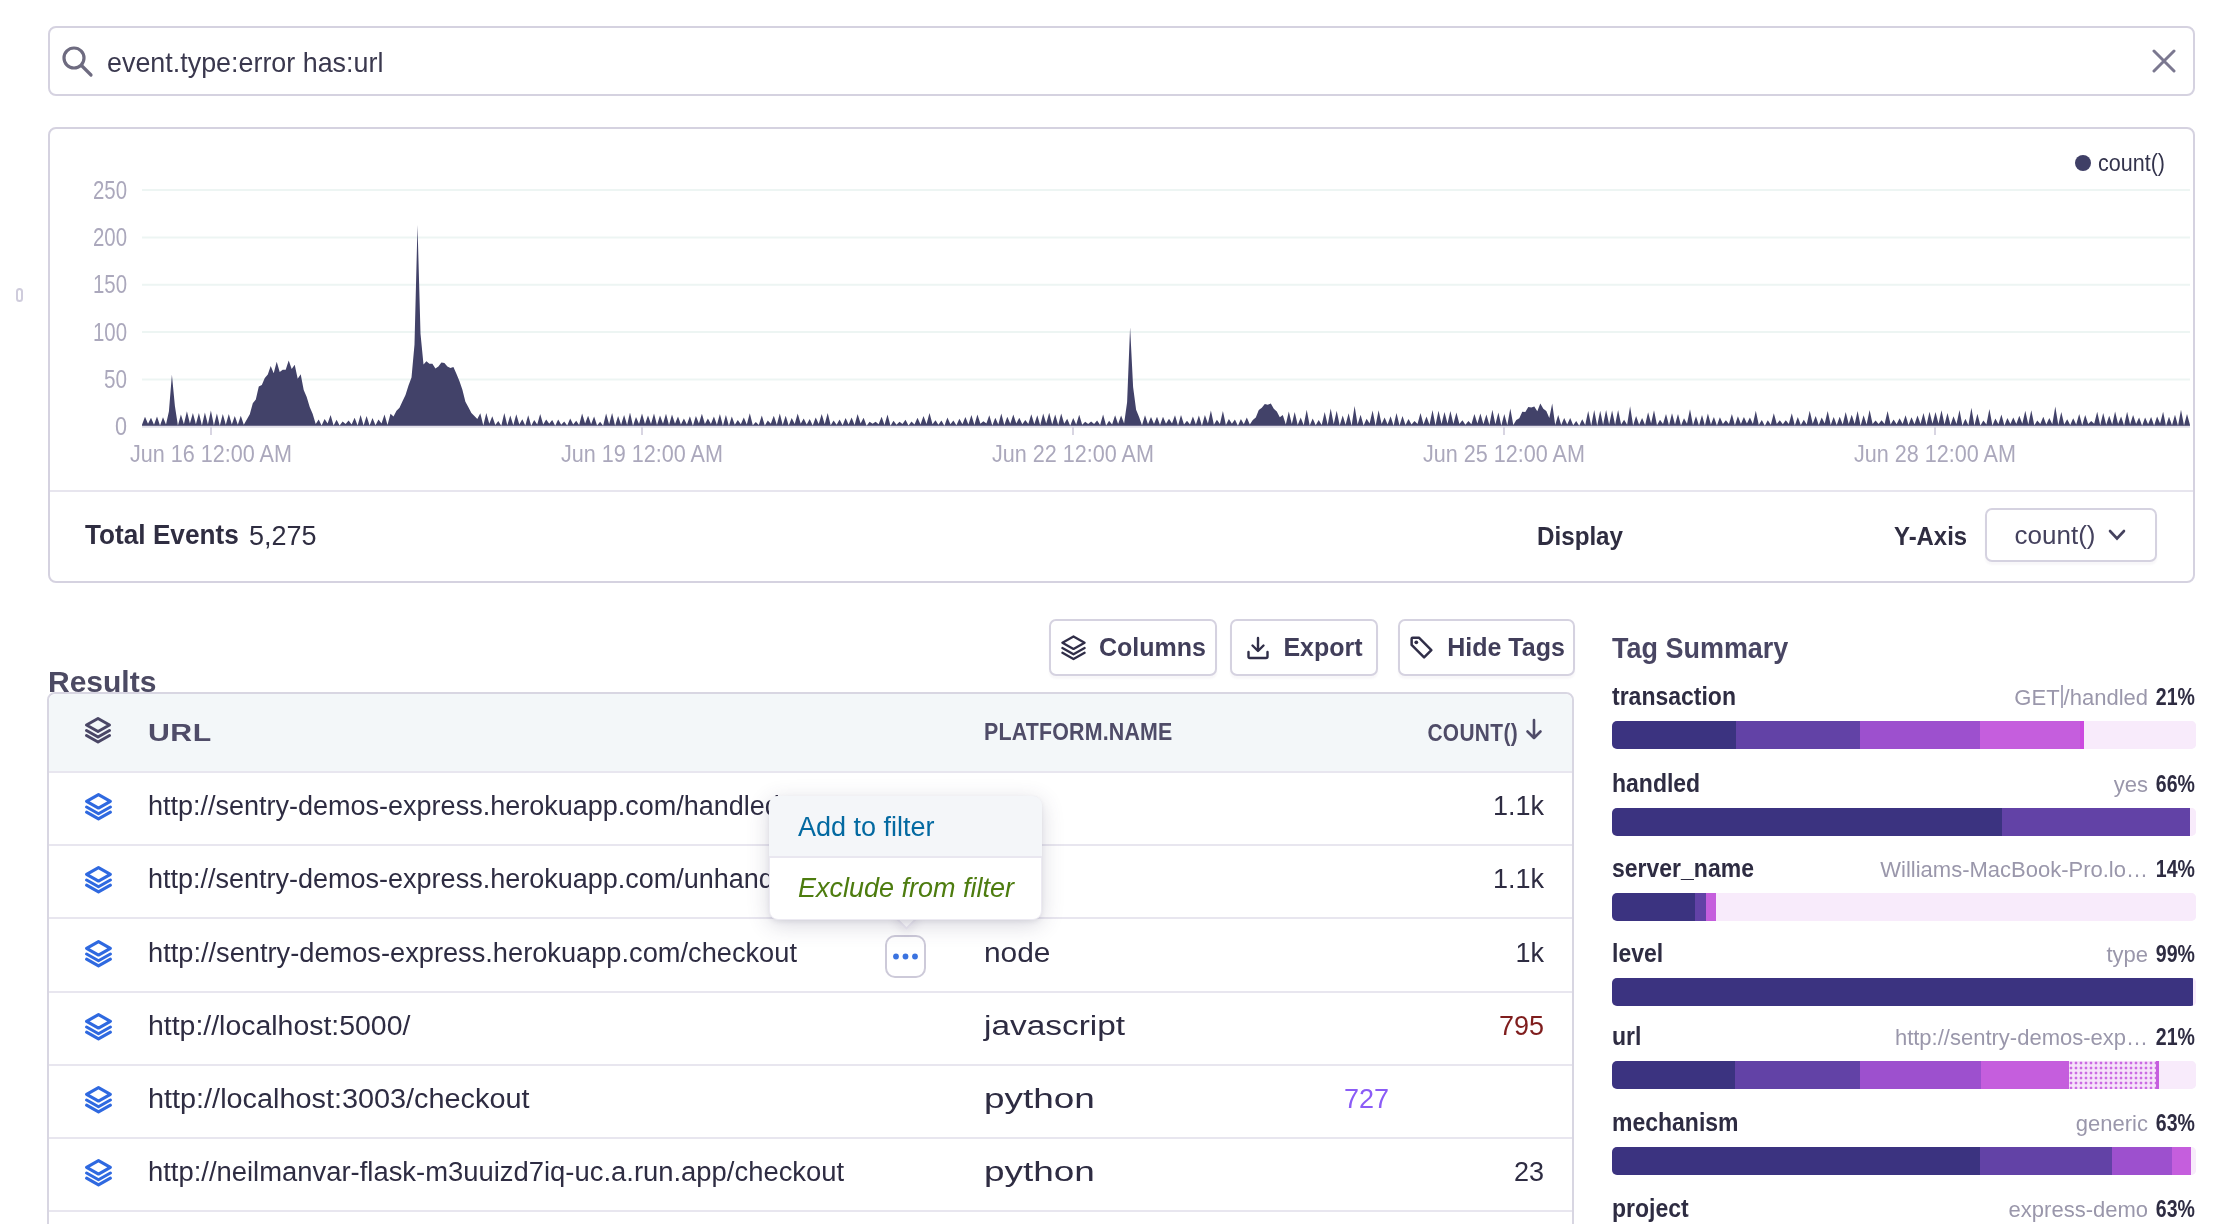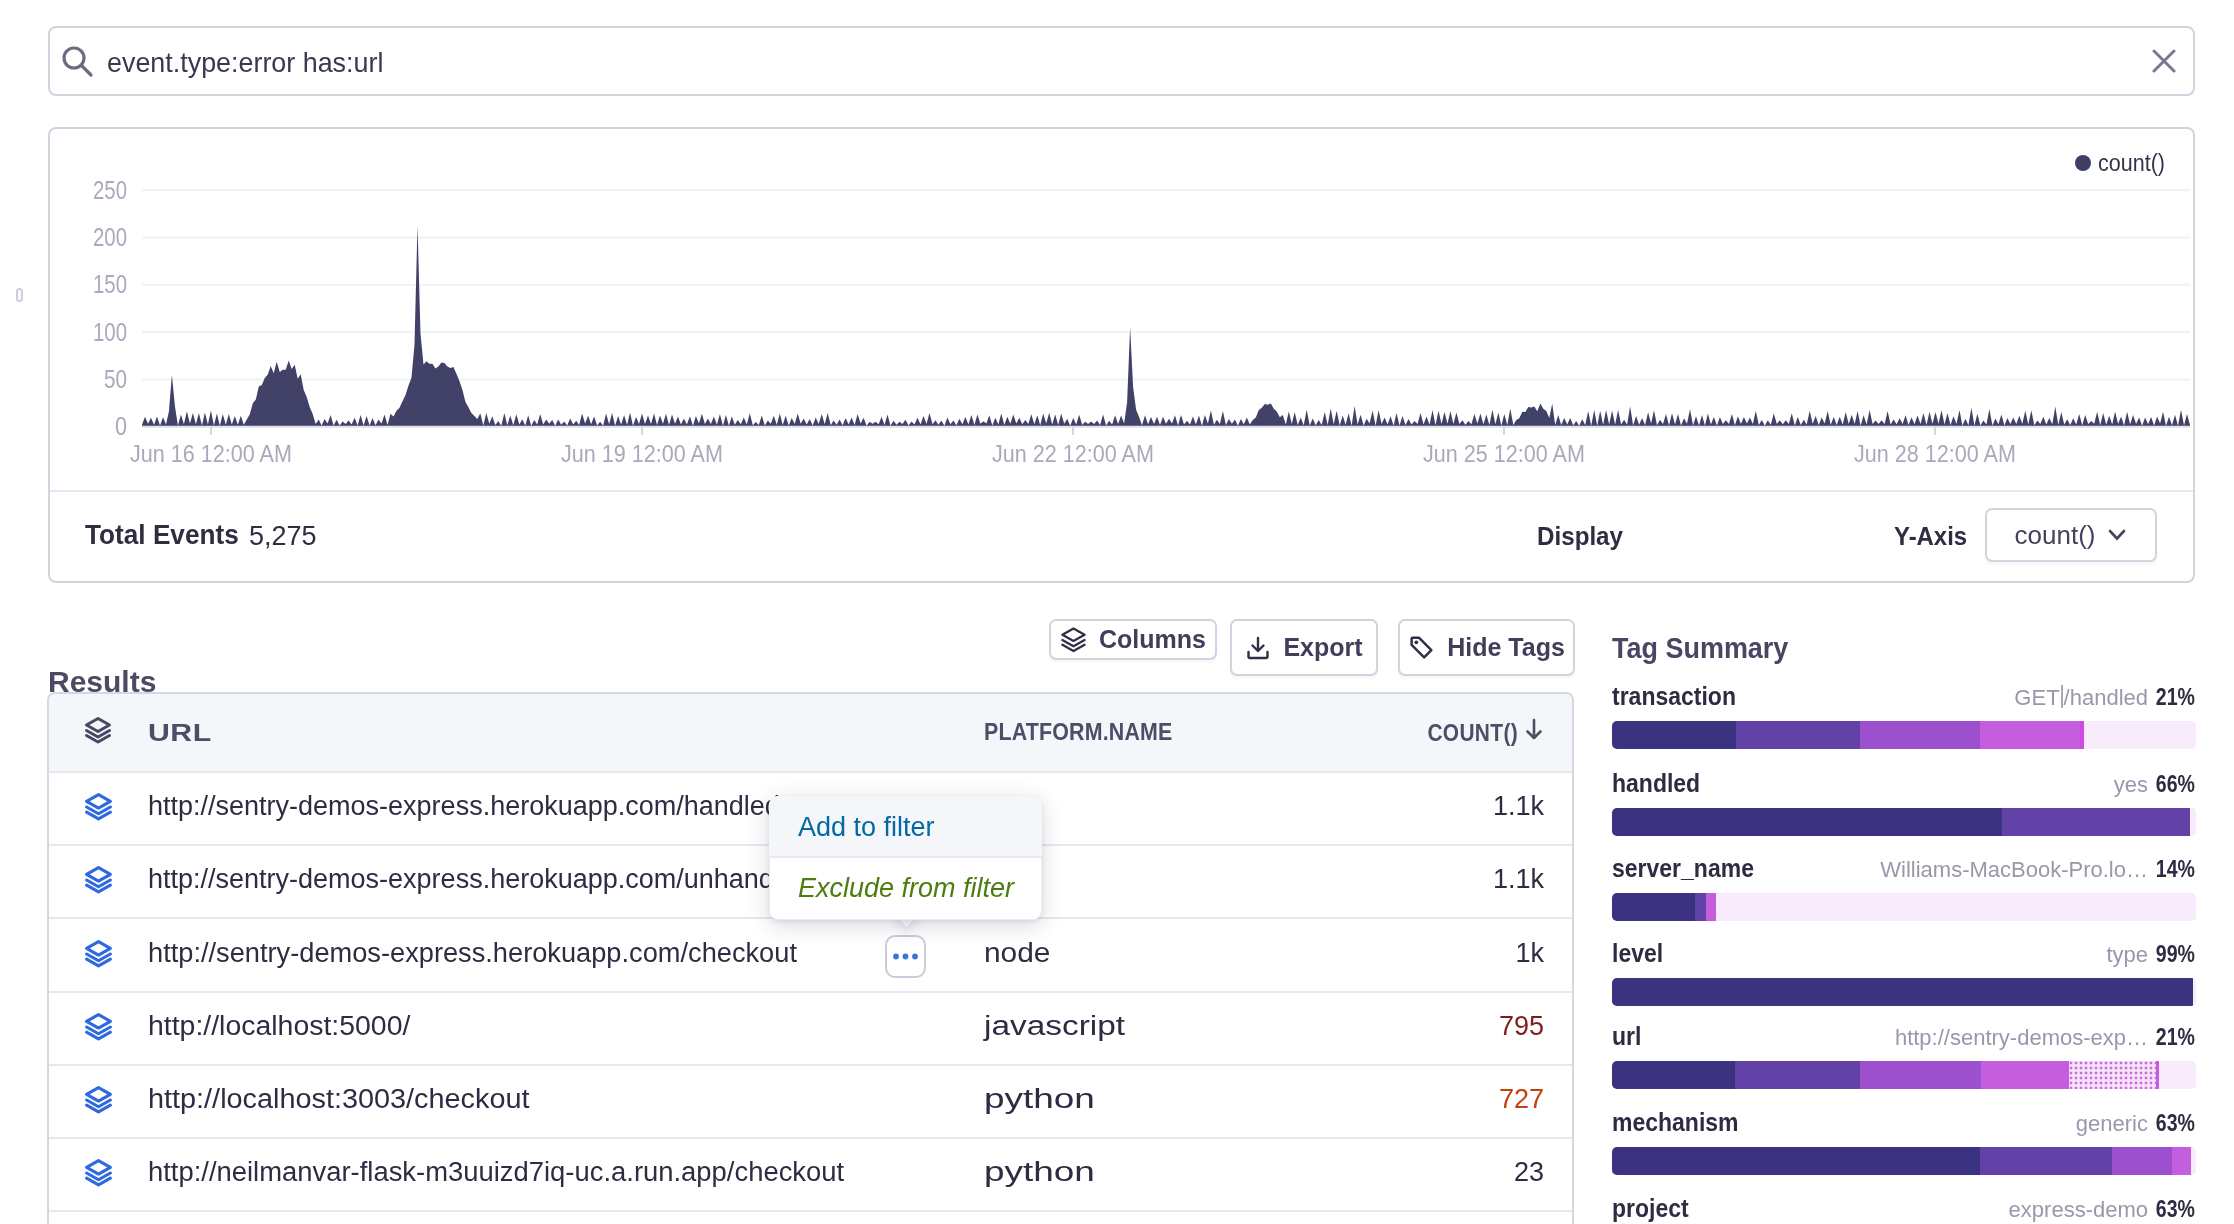--- a/index.html
+++ b/index.html
@@ -72,21 +72,21 @@
 <div class="abs" style="left:249px; top:521px; font-size:27px; color:#2f2d41;">5,275</div>
 <div class="abs" style="left:1537px; top:521px; font-size:26px; font-weight:bold; color:#2f2d41; transform:scaleX(0.93); transform-origin:0 50%;">Display</div>
 <div class="abs" style="left:1894px; top:521px; font-size:26px; font-weight:bold; color:#2f2d41; transform:scaleX(0.92); transform-origin:0 50%;">Y-Axis</div>
 <div class="btn" style="left:1985px; top:508px; width:172px; height:54px; font-weight:normal; font-size:26px; color:#45425e;">count()
  <svg width="20" height="14" viewBox="0 0 20 14">
         <path d="M3 3 L10 10.5 L17 3" stroke="#45425e" stroke-width="2.6" fill="none" stroke-linecap="round"></path>
       </svg>
 </div>
 
 <div class="abs" style="left:48px; top:627px; font-size:30px; font-weight:bold; color:#4c4a63;margin-top:38px;">Results</div>
-<div class="btn" style="left:1049px; top:619px; width:168px; height:41px;">
+<div class="btn" style="left:1049px; top:619px; width:168px; height:57px;">
  <svg width="27" height="27" viewBox="0 0 28 28" fill="none">
   <path d="M14 2.5 L25.5 9 L14 15.5 L2.5 9 Z" stroke="#302e48" stroke-width="2.4" stroke-linejoin="round"></path>
   <path d="M2.5 14.5 L14 21 L25.5 14.5" stroke="#302e48" stroke-width="2.4" stroke-linejoin="round" stroke-linecap="round"></path>
   <path d="M2.5 19.5 L14 26 L25.5 19.5" stroke="#302e48" stroke-width="2.4" stroke-linejoin="round" stroke-linecap="round"></path>
  </svg>
  Columns</div>
 <div class="btn" style="left:1230px; top:619px; width:148px; height:57px;">
  <svg width="26" height="26" viewBox="0 0 26 26" fill="none">
   <path d="M13 3 V15 M7.5 10.5 L13 16 L18.5 10.5" stroke="#302e48" stroke-width="2.4" stroke-linecap="round" stroke-linejoin="round"></path>
   <path d="M3.5 17 V21.5 A1.5 1.5 0 0 0 5 23 H21 A1.5 1.5 0 0 0 22.5 21.5 V17" stroke="#302e48" stroke-width="2.4" stroke-linecap="round"></path>
@@ -147,21 +147,21 @@
 <div class="abs" style="left:984px; top:1011px; font-size:27px; color:#2e2c42; transform:scaleX(1.237); transform-origin:0 50%;">javascript</div>
 <div class="abs" style="left:1344px; top:1011px; width:200px; text-align:right; font-size:27px; color:#7f1d1d;">795</div>
 <div class="abs" style="left:49px; top:1064px; width:1523px; height:2px; background:#e8e6ef;"></div>
 <svg class="abs" style="left:84px; top:1085px;" width="29" height="29" viewBox="0 0 28 28" fill="none">
  <path d="M14 2.5 L25.5 9 L14 15.5 L2.5 9 Z" stroke="#2f69e0" stroke-width="3.0" stroke-linejoin="round"></path>
  <path d="M2.5 14.5 L14 21 L25.5 14.5" stroke="#2f69e0" stroke-width="3.0" stroke-linejoin="round" stroke-linecap="round"></path>
  <path d="M2.5 19.5 L14 26 L25.5 19.5" stroke="#2f69e0" stroke-width="3.0" stroke-linejoin="round" stroke-linecap="round"></path>
 </svg>
 <div class="abs" style="left:148px; top:1084px; font-size:27px; color:#2e2c42; white-space:nowrap; transform:scaleX(1.068); transform-origin:0 50%;">http://localhost:3003/checkout</div>
 <div class="abs" style="left:984px; top:1084px; font-size:27px; color:#2e2c42; transform:scaleX(1.368); transform-origin:0 50%;">python</div>
-<div class="abs" style="left:1344px; top:1084px; width:200px; text-align:right; font-size:27px; color:#c2410c;">727</div>
+<div class="abs" style="left:1344px; top:1084px; width:200px; font-size:27px; color:#8b5cf6;">727</div>
 <div class="abs" style="left:49px; top:1137px; width:1523px; height:2px; background:#e8e6ef;"></div>
 <svg class="abs" style="left:84px; top:1158px;" width="29" height="29" viewBox="0 0 28 28" fill="none">
  <path d="M14 2.5 L25.5 9 L14 15.5 L2.5 9 Z" stroke="#2f69e0" stroke-width="3.0" stroke-linejoin="round"></path>
  <path d="M2.5 14.5 L14 21 L25.5 14.5" stroke="#2f69e0" stroke-width="3.0" stroke-linejoin="round" stroke-linecap="round"></path>
  <path d="M2.5 19.5 L14 26 L25.5 19.5" stroke="#2f69e0" stroke-width="3.0" stroke-linejoin="round" stroke-linecap="round"></path>
 </svg>
 <div class="abs" style="left:148px; top:1157px; font-size:27px; color:#2e2c42; white-space:nowrap; transform:scaleX(1.015); transform-origin:0 50%;">http://neilmanvar-flask-m3uuizd7iq-uc.a.run.app/checkout</div>
 <div class="abs" style="left:984px; top:1157px; font-size:27px; color:#2e2c42; transform:scaleX(1.368); transform-origin:0 50%;">python</div>
 <div class="abs" style="left:1344px; top:1157px; width:200px; text-align:right; font-size:27px; color:#2e2c42;">23</div>
 <div class="abs" style="left:49px; top:1210px; width:1523px; height:2px; background:#e8e6ef;"></div>

